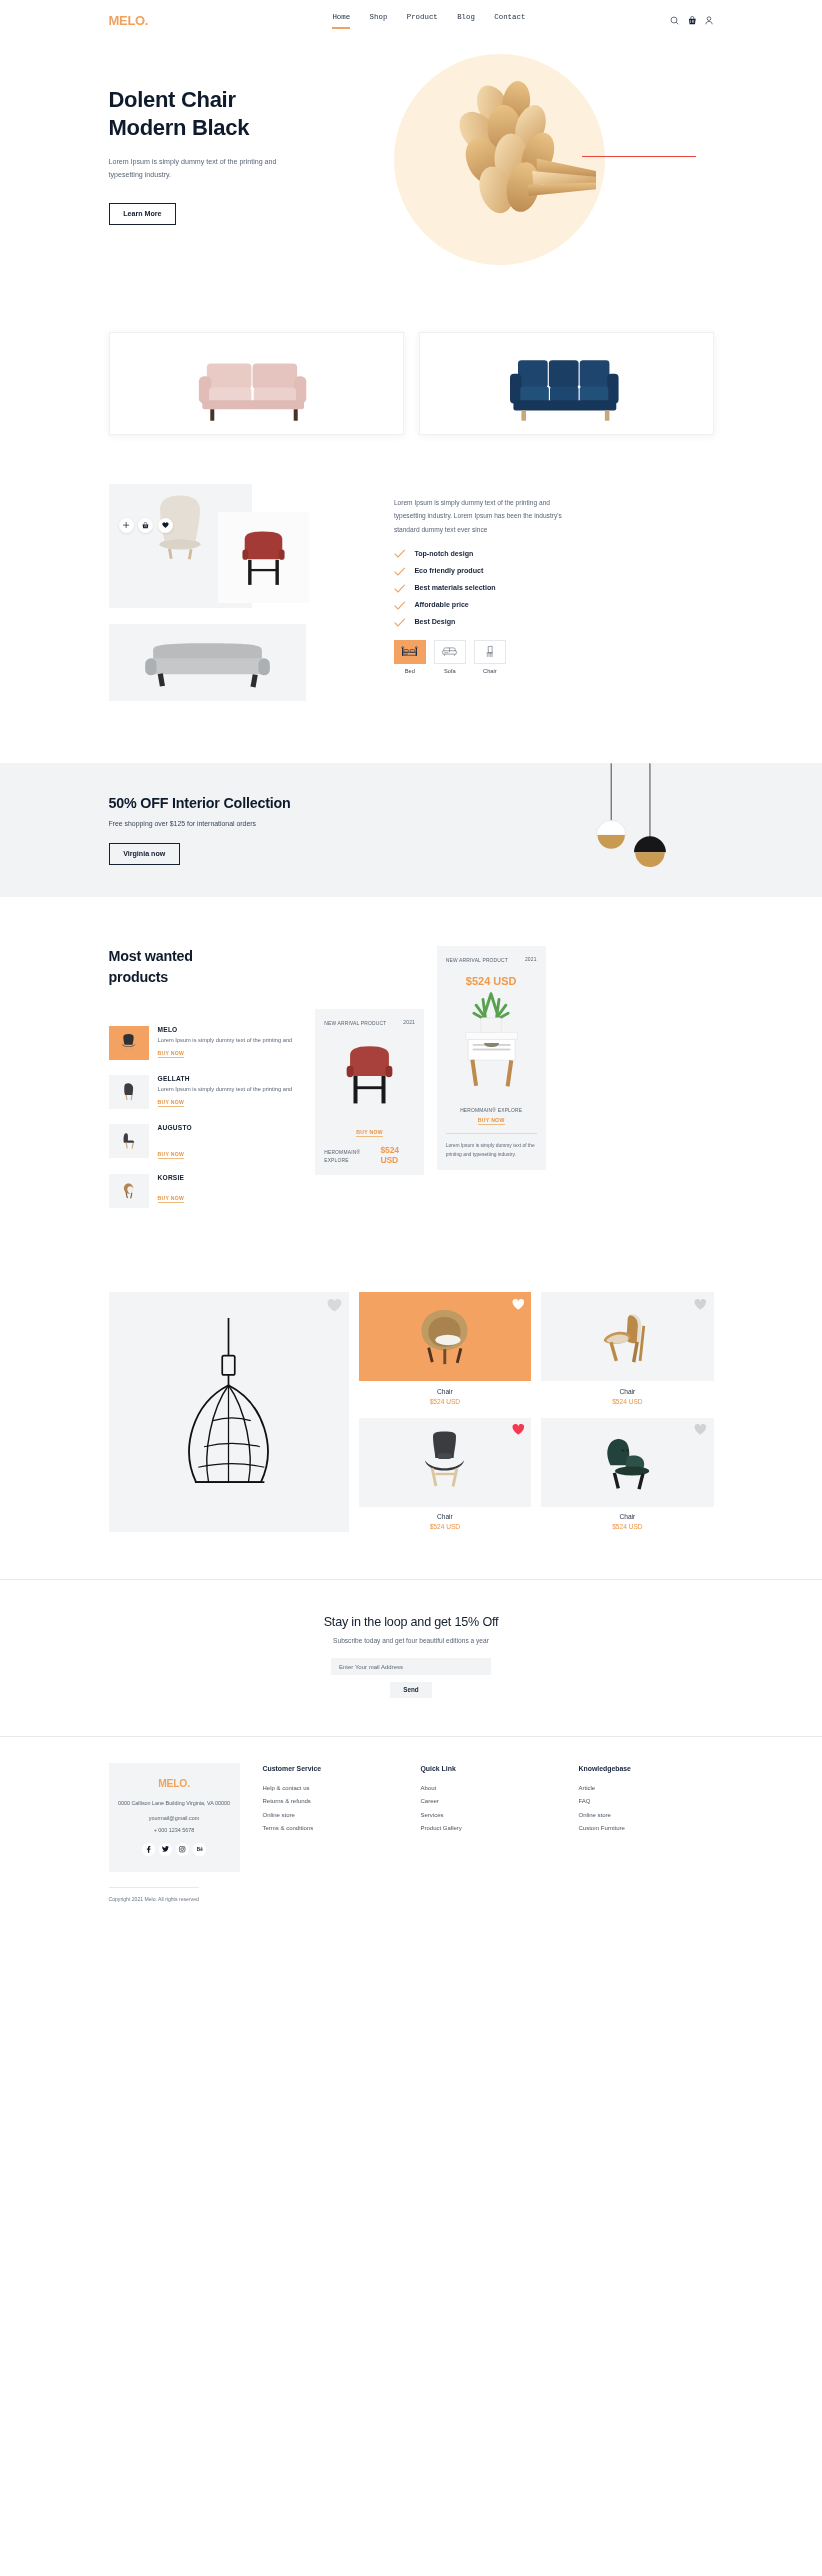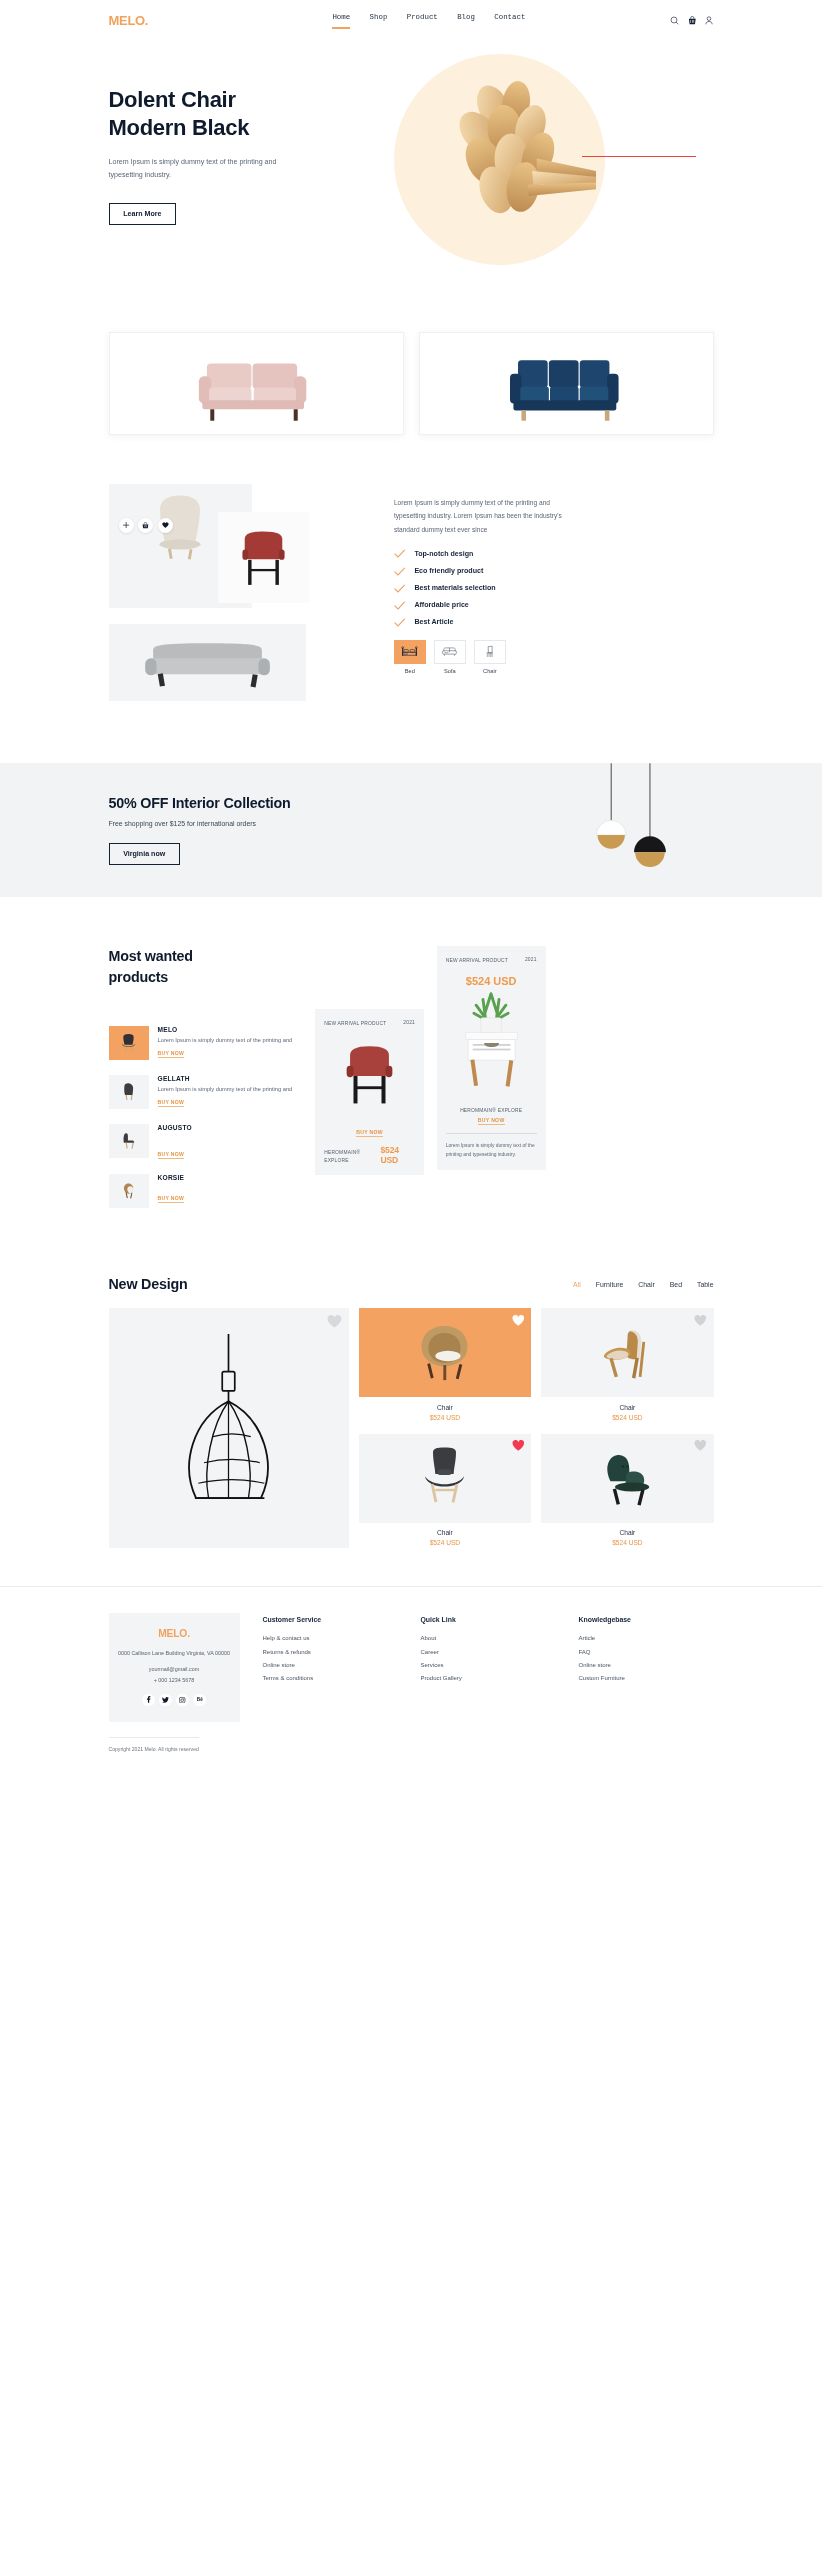--- a/index.html
+++ b/index.html
@@ -378,21 +378,21 @@
           <div class="mat-li">
             <svg width="11.4" height="9.1" viewBox="0 0 20 16">
                 <path d="M1.5 8.5l5.5 5.5L18.5 2" stroke="#eba160" stroke-width="1.8" fill="none" stroke-linecap="round"></path>
               </svg>
             <span class="mat-li-txt">Affordable price</span>
           </div>
           <div class="mat-li">
             <svg width="11.4" height="9.1" viewBox="0 0 20 16">
                 <path d="M1.5 8.5l5.5 5.5L18.5 2" stroke="#eba160" stroke-width="1.8" fill="none" stroke-linecap="round"></path>
               </svg>
-            <span class="mat-li-txt">Best Article</span>
+            <span class="mat-li-txt">Best Design</span>
           </div>
         </div>
         <div class="cat-row">
           <div class="cat">
             <div class="cat-box active">
               <svg width="17" height="12.6" viewBox="0 0 30 22">
                 <rect x="2" y="5" width="2" height="14" fill="#14223a"></rect>
                 <rect x="26" y="5" width="2" height="14" fill="#14223a"></rect>
                 <circle cx="3" cy="4.5" r="1.6" fill="none" stroke="#14223a" stroke-width="1.1"></circle>
                 <circle cx="27" cy="4.5" r="1.6" fill="none" stroke="#14223a" stroke-width="1.1"></circle>
@@ -573,30 +573,20 @@
           </div>
           <div class="divider"></div>
           <div class="card-note">Lorem Ipsum is simply dummy text of the printing and typesetting industry.</div>
         </div>
       </div>
     </div>
   </div>
 
   <div class="newdesign">
     <div class="container">
-      <div class="nd-head">
-        <div class="nd-title">New Design</div>
-        <div class="nd-tabs">
-          <div class="nd-tab active">All</div>
-          <div class="nd-tab">Furniture</div>
-          <div class="nd-tab">Chair</div>
-          <div class="nd-tab">Bed</div>
-          <div class="nd-tab">Table</div>
-        </div>
-      </div>
       <div class="nd-body">
         <div class="nd-big">
           <svg width="15" height="13.7" viewBox="0 0 26 24" class="heart">
               <path d="M13 22S1 14.5 1 7.5A6 6 0 0 1 13 5 6 6 0 0 1 25 7.5C25 14.5 13 22 13 22z" fill="#d7d9dc"></path>
             </svg>
           <svg width="131" height="188" viewBox="0 0 230 330">
             <line x1="115" y1="0" x2="115" y2="66" stroke="#111" stroke-width="3"></line>
             <rect x="104" y="66" width="22" height="34" rx="3" fill="none" stroke="#111" stroke-width="3"></rect>
             <line x1="115" y1="100" x2="115" y2="118" stroke="#111" stroke-width="3"></line>
             <path d="M115 118 C 52 150, 30 230, 58 288 L 172 288 C 200 230, 178 150, 115 118 Z" fill="none" stroke="#111" stroke-width="3.2"></path>
@@ -678,20 +668,28 @@
               </svg>
             </div>
             <div class="nd-name">Chair</div>
             <div class="nd-price">$524 USD</div>
           </div>
         </div>
       </div>
     </div>
   </div>
 
+  <div class="news">
+    <div class="container">
+      <div class="news-title">Stay in the loop and get 15% Off</div>
+      <div class="news-sub">Subscribe today and get four beautiful editions a year</div>
+      <input class="news-input" type="text" placeholder="Enter Your mail Address" style="">
+      <button class="news-btn">Send</button>
+    </div>
+  </div>
 
   <div class="footer">
     <div class="container">
       <div class="f-brand">
         <div class="f-logo">MELO.</div>
         <div class="f-addr">0000 Callison Lane Building Virginia, VA 00000</div>
         <div class="f-mail">yourmail@gmail.com</div>
         <div class="f-phone">+ 000 1234 5678</div>
         <div class="f-social">
           <div class="f-soc">

